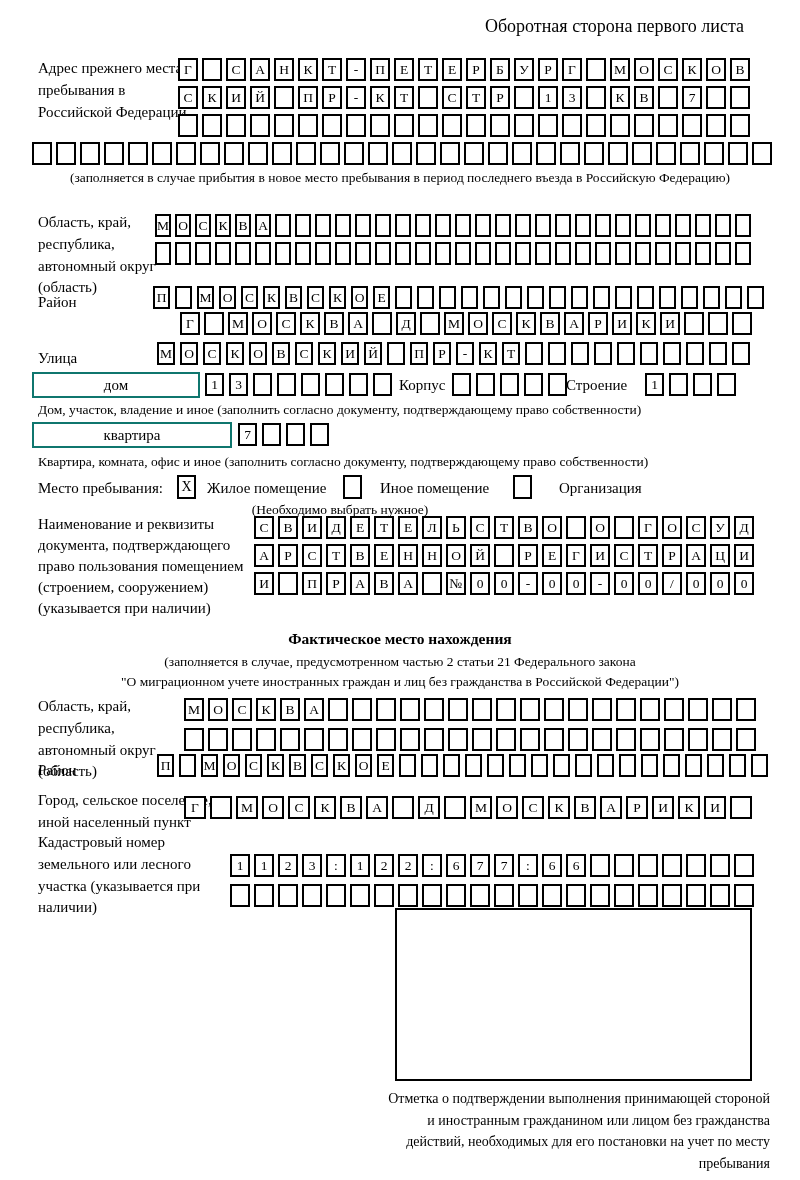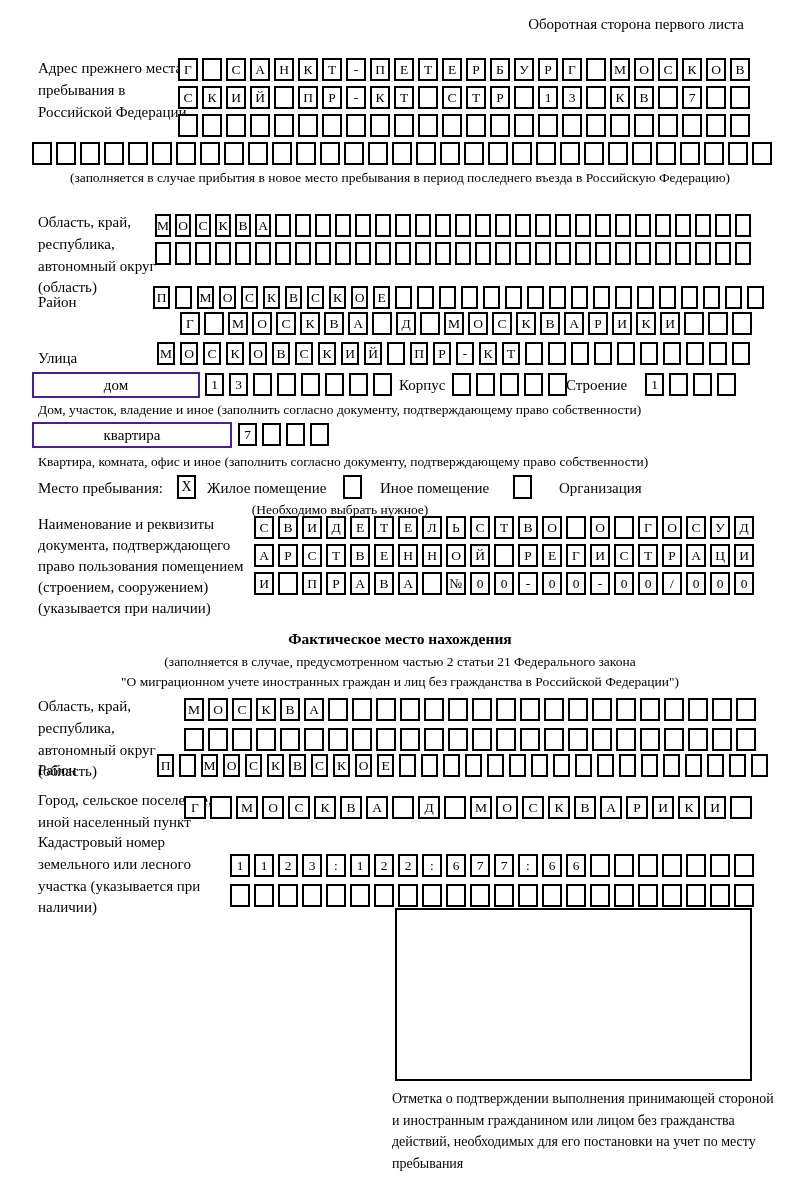--- a/index.html
+++ b/index.html
@@ -23,29 +23,29 @@
   .r24a { gap:4px; } .r24a .cell { width:20px; }
   .r31  { gap:4px; } .r31 .cell  { width:20px; }
   .r30  { gap:4px; } .r30 .cell  { width:16px; }
   .r28  { gap:5px; } .r28 .cell  { width:17px; }
   .r26  { gap:5px; } .r26 .cell  { width:18px; }
   .r22c { gap:4px; } .r22c .cell { width:22px; }
   .r21d { gap:4px; } .r21d .cell { width:20px; }
   .r22k { gap:4px; } .r22k .cell { width:20px; }
 
   .bigbox {
-    border:2px solid #4c1d95; box-sizing:border-box; background:#fff;
+    border:2px solid #0f766e; box-sizing:border-box; background:#fff;
     display:flex; align-items:center; justify-content:center; font-size:15px;
   }
   .chk {
     width:19px; height:24px; border:2px solid #000; box-sizing:border-box;
     display:flex; align-items:center; justify-content:center; font-size:14px; background:#fff;
   }
 
-  #hdr { right:56px; top:16px; font-size:15px; }
+  #hdr { right:56px; top:16px; font-size:18px; }
 
   #addr-label { left:38px; top:58px; width:150px; }
   #addr-r1 { left:178px; top:58px; }
   #addr-r2 { left:178px; top:86px; }
   #addr-r3 { left:178px; top:114px; }
   #addr-r4 { left:32px;  top:142px; }
   #addr-note { left:0; top:170px;text-align:center; }
 
   #s2-title { left:0; top:192px; }
   #s2-region-label { left:38px; top:212px; width:120px; }
@@ -92,21 +92,21 @@
   #al-region-r2 { left:184px; top:728px; }
   #al-district-label { left:38px; top:760px; }
   #al-district-row { left:157px; top:754px; }
   #al-city-label { left:38px; top:790px; width:205px; }
   #al-city-row { left:184px; top:796px; }
   #cad-label { left:38px; top:832px; width:190px; }
   #cad-r1 { left:230px; top:854px; }
   #cad-r2 { left:230px; top:884px; }
 
   #stamp-box { left:395px; top:908px; width:357px; height:173px; border:2px solid #000; box-sizing:border-box; background:#fff; }
-  #stamp-note { left:392px; top:1088px; width:392px; text-align:left; font-size:14px; line-height:1.55; }
+  #stamp-note { left:378px; top:1088px; width:392px; text-align:right; font-size:14px; line-height:1.55; }
 </style>
 </head>
 <body>
 
 <div class="page">
 
   <div id="hdr" class="abs">Оборотная сторона первого листа</div>
 
   <div id="addr-label" class="abs lbl">Адрес прежнего места пребывания в Российской Федерации</div>
   <div id="addr-r1" class="abs cells r24a">

